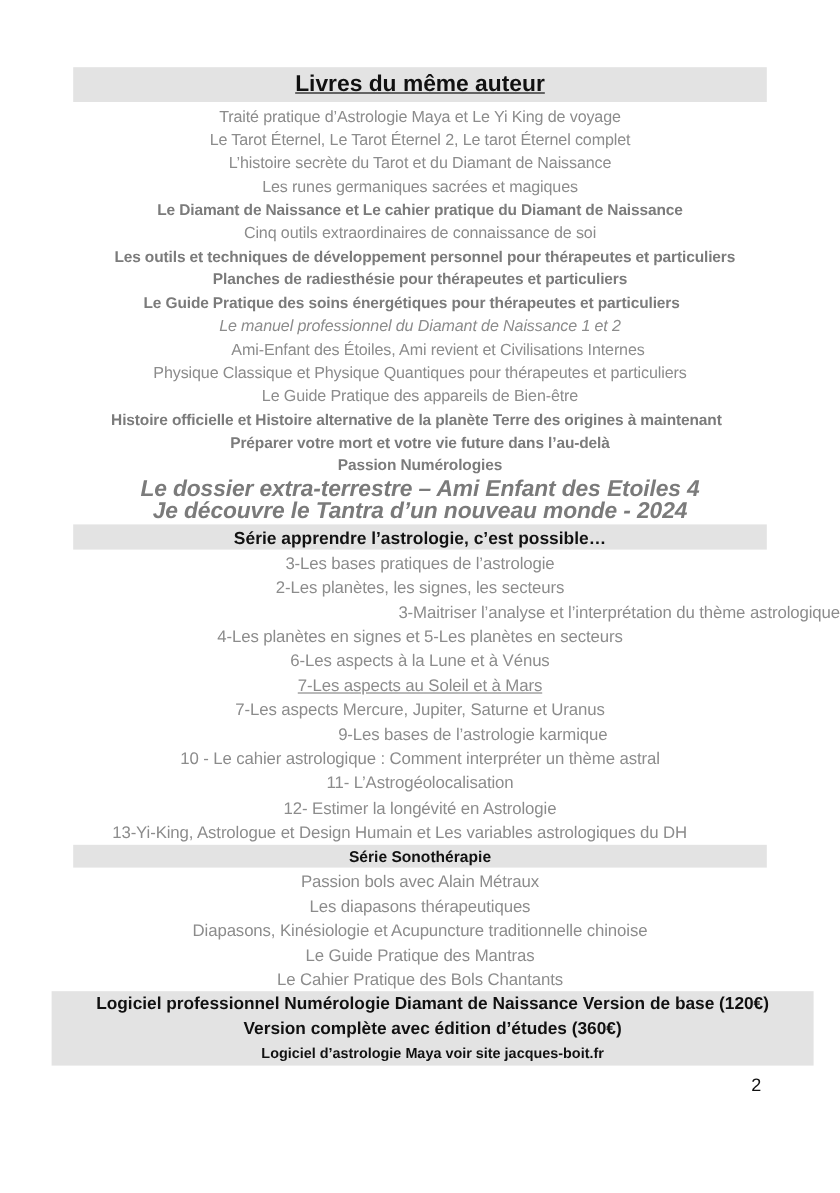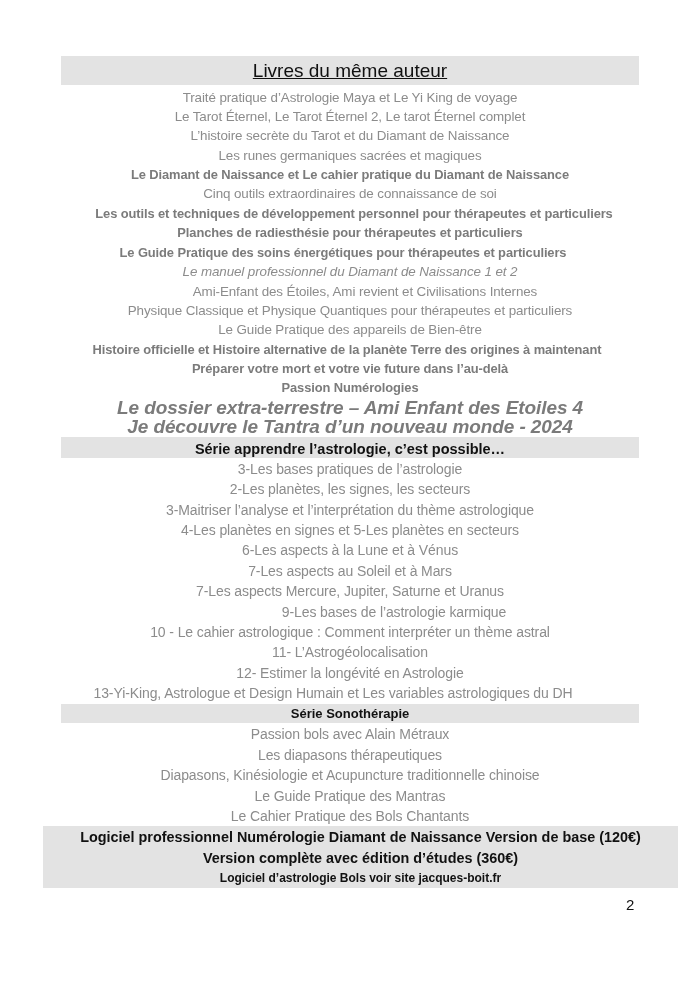--- a/index.html
+++ b/index.html
@@ -6,21 +6,21 @@
   body { width:700px; height:994px; position:relative; overflow:hidden;
          font-family:"Liberation Sans", "DejaVu Sans", sans-serif; }
   .page { position:absolute; left:0; top:0; width:700px; height:994px; }
   .box { position:absolute; background:#e3e3e3; }
   .line { position:absolute; left:0; width:700px; text-align:center; white-space:nowrap;
           color:#8c8c8c; font-size:13.4px; line-height:19px; letter-spacing:-0.1px; }
   .line.b { font-weight:bold; color:#7b7b7b; font-size:12.9px; }
   .line.i { font-style:italic; }
   .line.bi { font-style:italic; font-weight:bold; color:#7b7b7b; font-size:19px; }
   .title { position:absolute; left:61px; width:578px; top:56px; height:29px; text-align:center;
-           font-weight:normal; font-size:19px; line-height:29px; color:#111; text-decoration:underline;border-radius:13px; }
+           font-weight:bold; font-size:19px; line-height:29px; color:#111; text-decoration:underline;border-radius:13px; }
   .sect { position:absolute; text-align:center; font-weight:bold; color:#111; white-space:nowrap; }
   .pagenum { position:absolute; left:626px; top:896px; font-size:15px; color:#111; }
 </style>
 </head>
 <body>
 
 <div class="page">
 
   <div class="box" style="left:61px;top:56px;width:578px;height:29px;"></div>
   <div class="title">Livres du même auteur</div>
@@ -45,24 +45,24 @@
     <div class="line bi" style="top:398px;">Le dossier extra-terrestre – Ami Enfant des Etoiles 4</div>
     <div class="line bi" style="top:417px;">Je découvre le Tantra d’un nouveau monde - 2024</div>
   </div>
 
   <div class="box" style="left:61px;top:437px;width:578px;height:21px;"></div>
   <div class="sect" style="left:61px;width:578px;top:439px;font-size:14.5px;line-height:21px;">Série apprendre l’astrologie, c’est possible…</div>
 
   <div>
     <div class="line" style="top:459px;font-size:14px;line-height:20px;">3-Les bases pratiques de l’astrologie</div>
     <div class="line" style="top:479px;font-size:14px;line-height:20px;">2-Les planètes, les signes, les secteurs</div>
-    <div class="line" style="top:500px;font-size:14px;line-height:20px;">3-Maitriser l’analyse et l’interprétation du thème astrologique</div>
+    <div class="line" style="top:500px;font-size:14px;line-height:20px;text-align:right;">3-Maitriser l’analyse et l’interprétation du thème astrologique</div>
     <div class="line" style="top:520px;font-size:14px;line-height:20px;">4-Les planètes en signes et 5-Les planètes en secteurs</div>
     <div class="line" style="top:540px;font-size:14px;line-height:20px;">6-Les aspects à la Lune et à Vénus</div>
-    <div class="line" style="top:561px;font-size:14px;line-height:20px;">7-Les aspects au Soleil et à Mars</div>
+    <div class="line" style="top:561px;font-size:14px;line-height:20px;text-decoration:underline;">7-Les aspects au Soleil et à Mars</div>
     <div class="line" style="top:581px;font-size:14px;line-height:20px;">7-Les aspects Mercure, Jupiter, Saturne et Uranus</div>
     <div class="line" style="top:602px;font-size:14px;line-height:20px;padding-left:44px;">9-Les bases de l’astrologie karmique</div>
     <div class="line" style="top:622px;font-size:14px;line-height:20px;">10 - Le cahier astrologique : Comment interpréter un thème astral</div>
     <div class="line" style="top:642px;font-size:14px;line-height:20px;">11- L’Astrogéolocalisation</div>
     <div class="line" style="top:663px;font-size:14px;line-height:20px;">12- Estimer la longévité en Astrologie</div>
     <div class="line" style="top:683px;font-size:14px;line-height:20px;left:-17px;">13-Yi-King, Astrologue et Design Humain et Les variables astrologiques du DH</div>
   </div>
 
   <div class="box" style="left:61px;top:704px;width:578px;height:19px;"></div>
   <div class="sect" style="left:61px;width:578px;top:704px;font-size:13px;line-height:19px;">Série Sonothérapie</div>
@@ -71,16 +71,16 @@
     <div class="line" style="top:724px;font-size:14px;line-height:20px;">Passion bols avec Alain Métraux</div>
     <div class="line" style="top:745px;font-size:14px;line-height:20px;">Les diapasons thérapeutiques</div>
     <div class="line" style="top:765px;font-size:14px;line-height:20px;">Diapasons, Kinésiologie et Acupuncture traditionnelle chinoise</div>
     <div class="line" style="top:786px;font-size:14px;line-height:20px;">Le Guide Pratique des Mantras</div>
     <div class="line" style="top:806px;font-size:14px;line-height:20px;">Le Cahier Pratique des Bols Chantants</div>
   </div>
 
   <div class="box" style="left:43px;top:826px;width:635px;height:62px;"></div>
   <div class="sect" style="left:43px;width:635px;top:827px;font-size:14.4px;line-height:21px;">Logiciel professionnel Numérologie Diamant de Naissance Version de base (120€)</div>
   <div class="sect" style="left:43px;width:635px;top:848px;font-size:14.4px;line-height:21px;">Version complète avec édition d’études (360€)</div>
-  <div class="sect" style="left:43px;width:635px;top:869px;font-size:12px;line-height:18px;">Logiciel d’astrologie Bols voir site jacques-boit.fr</div>
+  <div class="sect" style="left:43px;width:635px;top:869px;font-size:12px;line-height:18px;">Logiciel d’astrologie Maya voir site jacques-boit.fr</div>
 
   <div class="pagenum">2</div>
 </div>
 
 </body></html>

